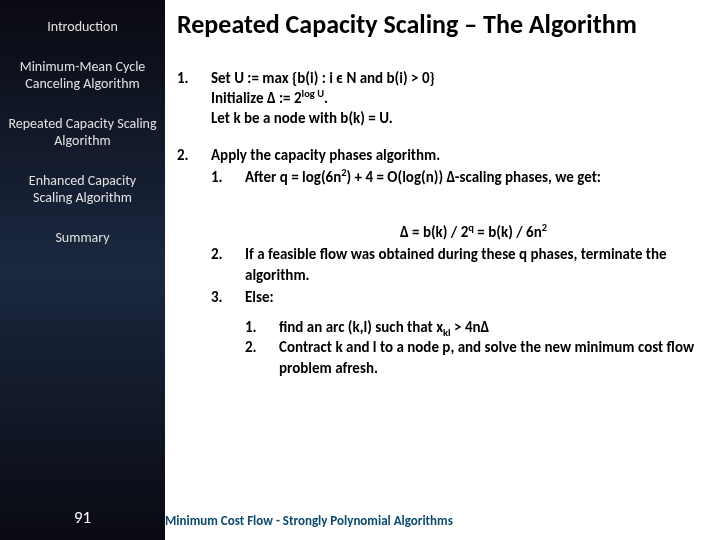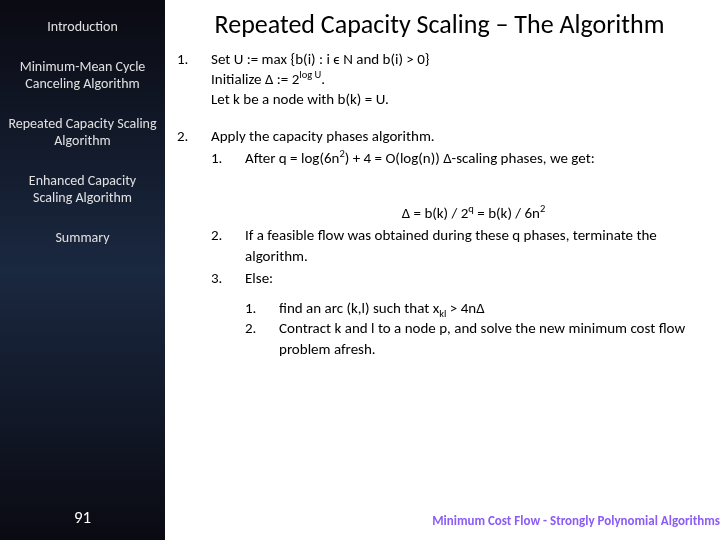--- a/index.html
+++ b/index.html
@@ -41,33 +41,34 @@
     position: absolute;
     left: 165px;
     top: 0;
     width: 555px;
     height: 540px;
     padding: 10px 18px 0 12px;
     color: #000000;
   }
   .title {
     font-size: 26px;
-    font-weight: 400;
-    text-align: center;
+    font-weight: 700;
+    text-align: left;
     line-height: 1.15;
-    margin-bottom: 9px;
+    margin-bottom: 28px;
     color: #000000;
   }
   .body {
     font-size: 15px;
     line-height: 1.35;
   }
   ol.outer {
     list-style: none;
     counter-reset: top;
+    font-weight: bold;
   }
   ol.outer > li {
     counter-increment: top;
     position: relative;
     padding-left: 34px;
     margin-bottom: 16px;
   }
   ol.outer > li::before {
     content: counter(top) ".";
     position: absolute;
@@ -116,24 +117,24 @@
     display: block;
     margin-top: 35px;
   }
   sup { font-size: 0.7em; vertical-align: super; line-height: 0; }
   sub { font-size: 0.7em; vertical-align: sub; line-height: 0; }
   .footer {
     position: absolute;
     bottom: 12px;
     left: 0;
     width: 555px;
-    text-align: right;
+    text-align: left;
     font-size: 13px;
     font-weight: 600;
-    color: #8b5cf6;
+    color: #0c4a6e;
   }
   .ribbon-corner {
     position: absolute;
     left: 0;
     top: 0;
     width: 18px;
     height: 10px;
     background: #4a5a7a;
     opacity: 0.6;
   }

